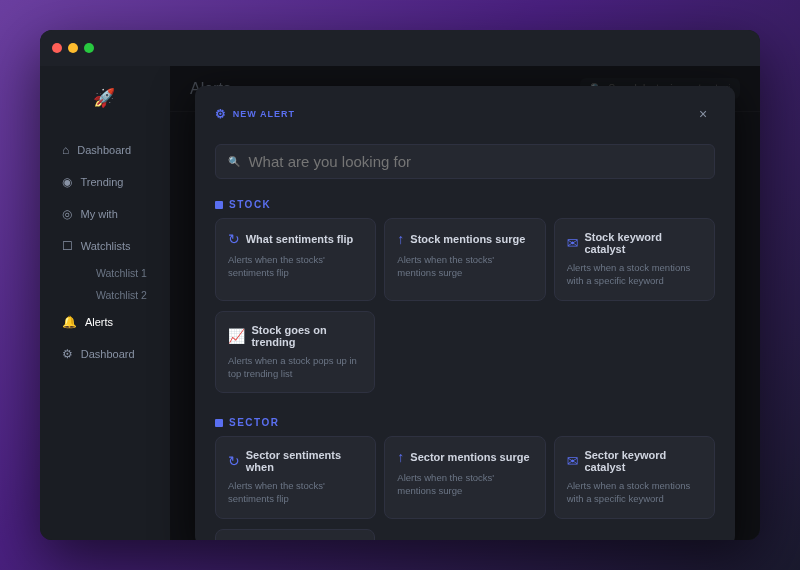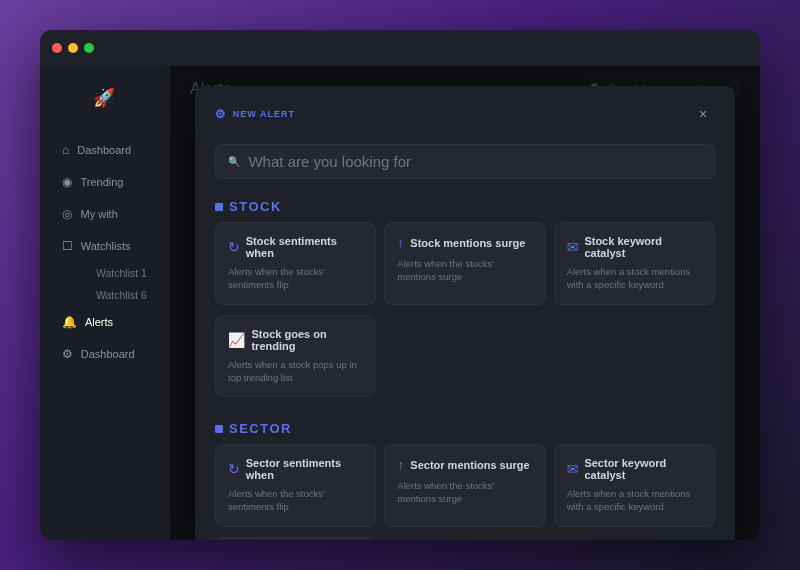--- a/index.html
+++ b/index.html
@@ -200,21 +200,21 @@
       color: #8892a4;
       font-size: 15px;
       width: 100%;
     }
     .section-label {
       display: flex;
       align-items: center;
       gap: 6px;
       padding: 10px 20px 8px;
       color: #5a6ff0;
-      font-size: 13px;
+      font-size: 10px;
       font-weight: 700;
       letter-spacing: 1.5px;
       text-transform: uppercase;
     }
     .section-label::before {
       content: '';
       display: inline-block;
       width: 8px; height: 8px;
       background: #5a6ff0;
       border-radius: 1px;
@@ -280,21 +280,21 @@
       </div>
       <div class="sidebar-item">
         <span class="si-icon">◎</span>
         <span>My with</span>
       </div>
       <div class="sidebar-item">
         <span class="si-icon">☐</span>
         <span>Watchlists</span>
       </div>
       <div class="sidebar-sub">Watchlist 1</div>
-      <div class="sidebar-sub">Watchlist 6</div>
+      <div class="sidebar-sub">Watchlist 2</div>
 
       <div class="sidebar-item active">
         <span class="si-icon">🔔</span>
         <span>Alerts</span>
       </div>
       <div class="sidebar-item">
         <span class="si-icon">⚙</span>
         <span>Dashboard</span>
       </div>
     </div>
@@ -328,21 +328,21 @@
             </div>
           </div>
 
           <div class="section-label">
             <span>STOCK</span>
           </div>
           <div class="cards-grid">
             <div class="card">
               <div class="card-icon-row">
                 <span class="card-icon">↻</span>
-                <span class="card-title">Stock sentiments when</span>
+                <span class="card-title">What sentiments flip</span>
               </div>
               <div class="card-desc">Alerts when the stocks' sentiments flip</div>
             </div>
             <div class="card">
               <div class="card-icon-row">
                 <span class="card-icon">↑</span>
                 <span class="card-title">Stock mentions surge</span>
               </div>
               <div class="card-desc">Alerts when the stocks' mentions surge</div>
             </div>

